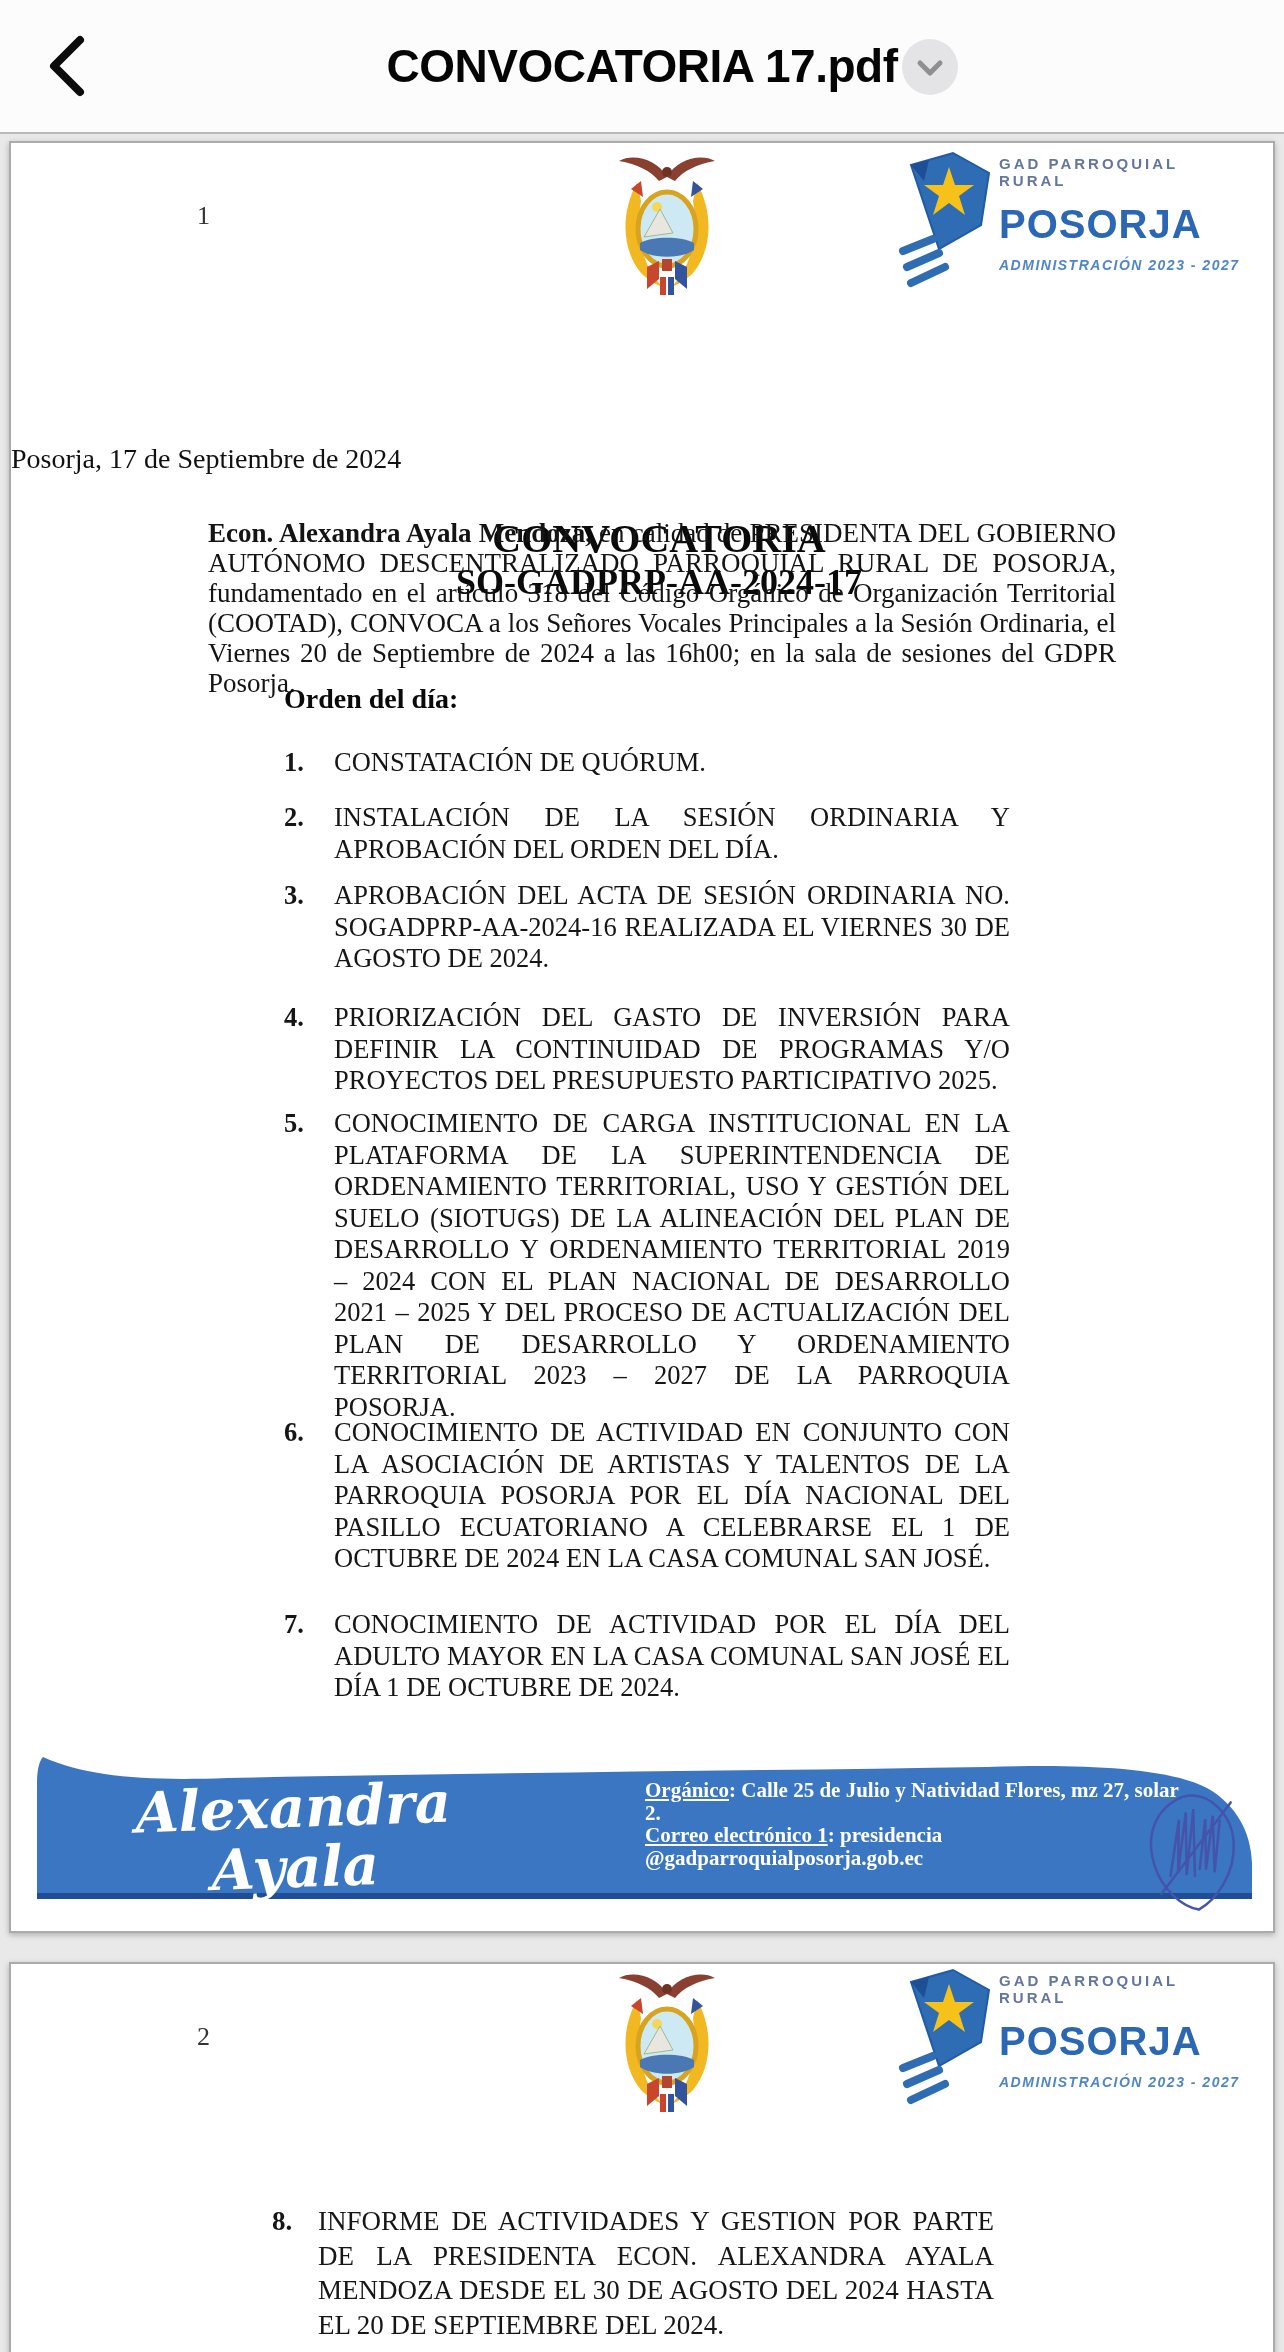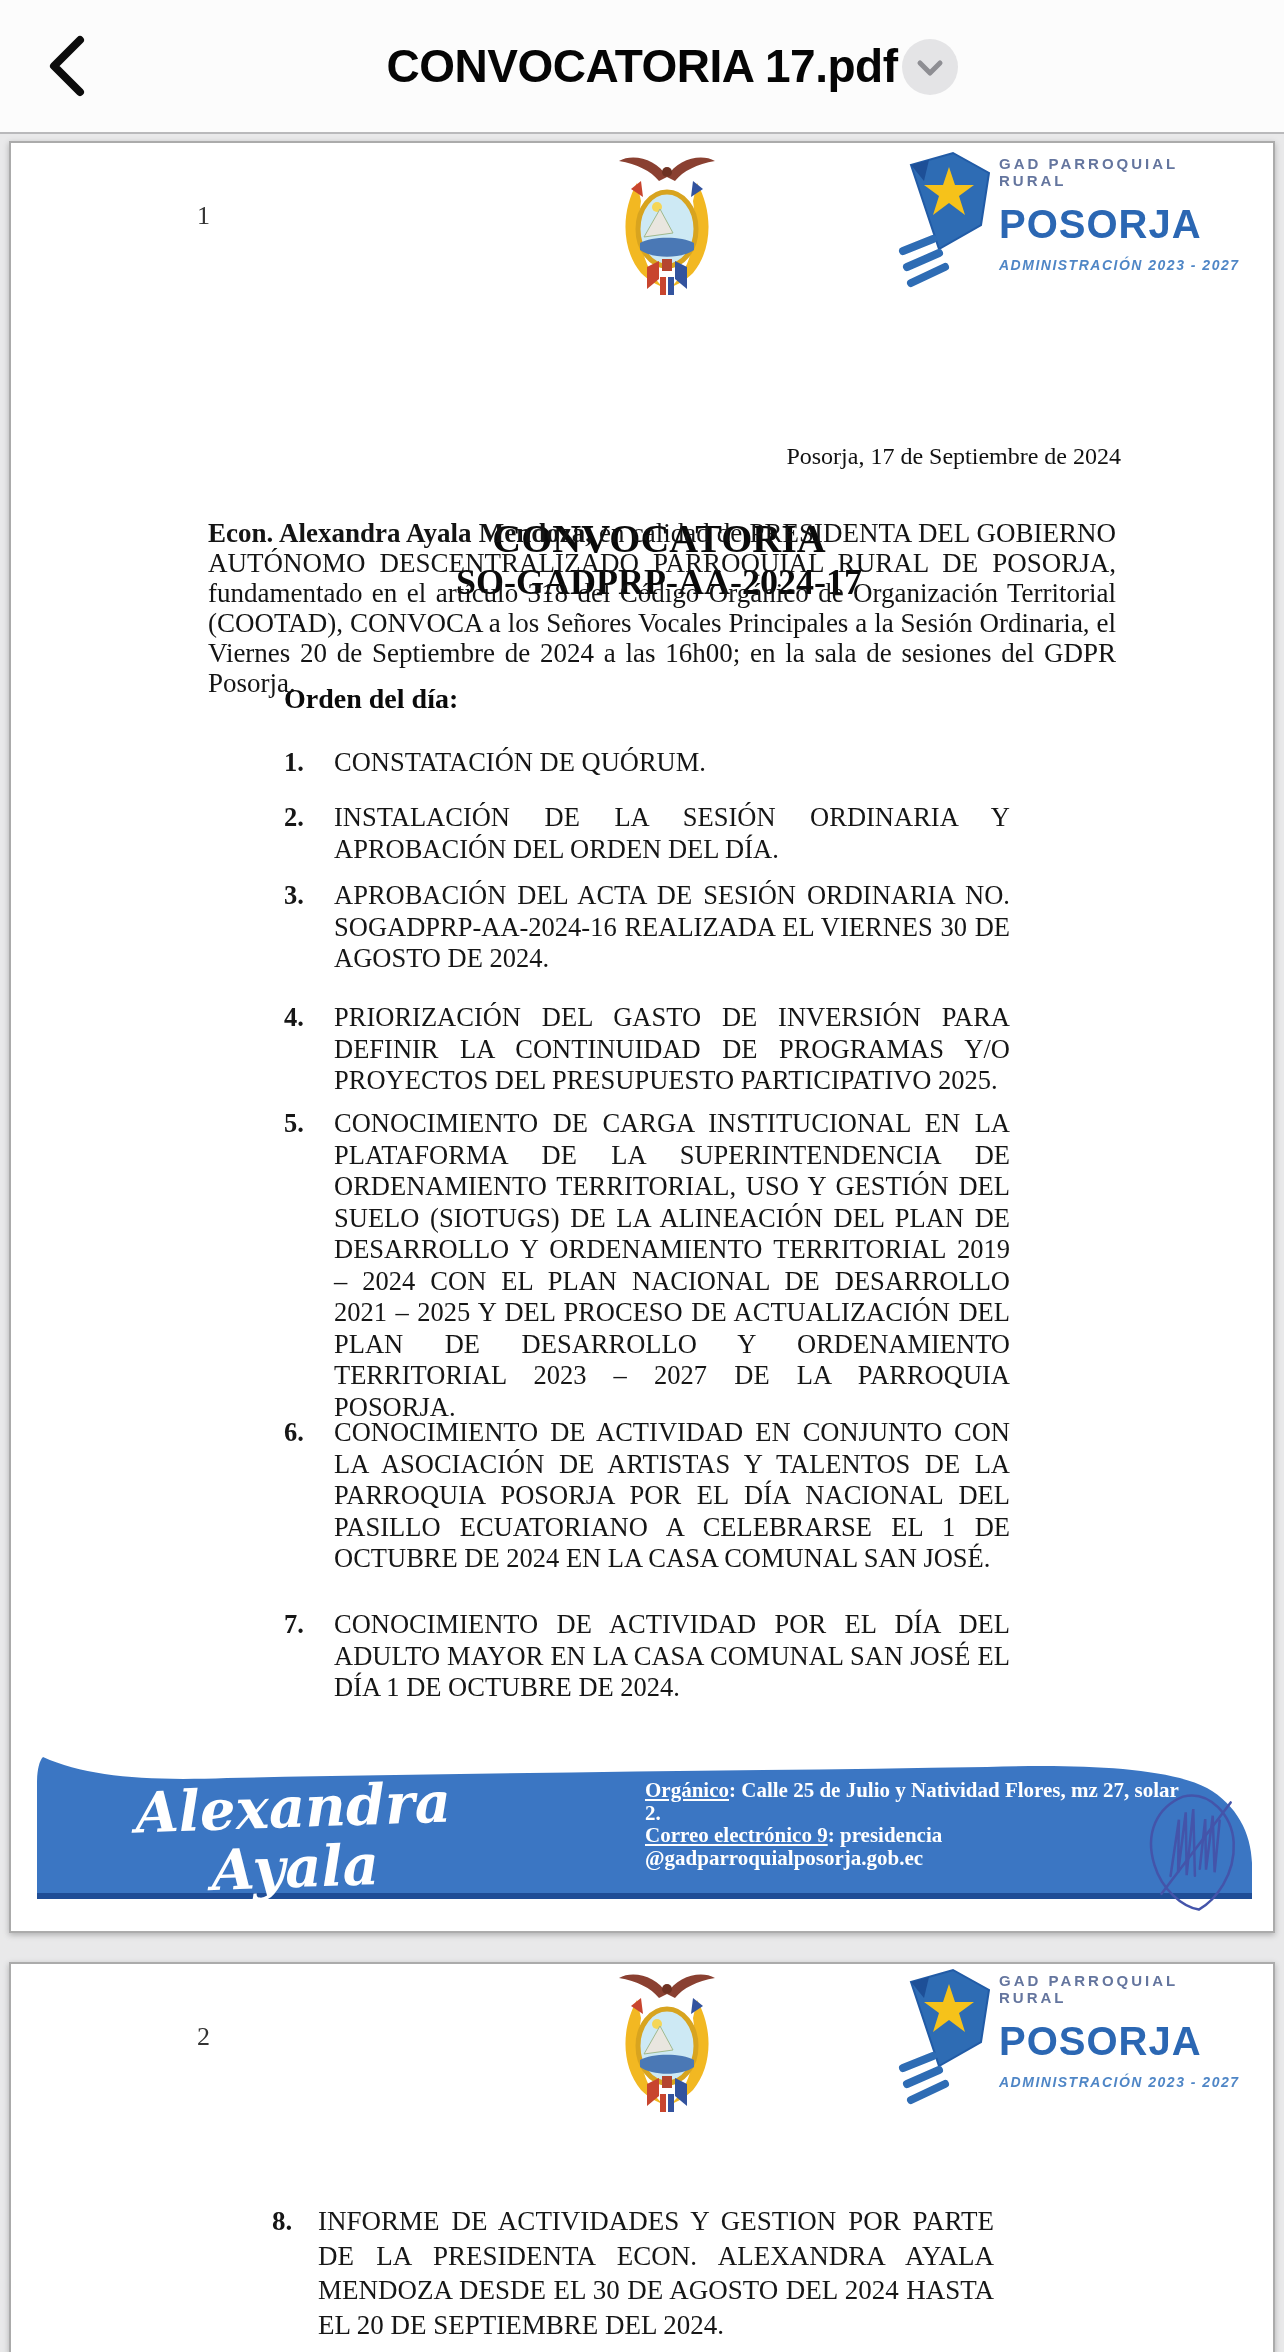--- a/index.html
+++ b/index.html
@@ -22,21 +22,21 @@
   .page2{top:1962px;height:392px;}
   .pagenum{position:absolute;left:186px;top:58px;font-size:26px;color:#333;}
   .coat{position:absolute;left:596px;top:8px;}
   .logo{position:absolute;left:886px;top:6px;width:344px;height:120px;}
   .logo-shield{position:absolute;left:0;top:0;}
   .logo-text{position:absolute;left:102px;top:6px;width:242px;font-family:"Liberation Sans",sans-serif;}
   .logo-small{font-size:15px;font-weight:bold;letter-spacing:3px;color:#64759e;}
   .logo-name{font-size:40px;font-weight:bold;letter-spacing:1px;color:#2b67b3;line-height:54px;margin-top:8px;}
   .logo-admin{font-size:14px;font-weight:bold;font-style:italic;letter-spacing:1.5px;color:#4f86c6;margin-top:6px;}
   
-  .date{position:absolute;left:0;top:300px;width:1110px;text-align:right;font-size:24px;color:#111;}
+  .date{position:absolute;left:0;top:300px;width:1110px;font-size:28px;color:#111;}
   .doc-title{position:absolute;left:0;top:372px;width:1296px;text-align:center;
              font-weight:bold;font-size:40px;color:#0a0a0a;}
   .doc-code{position:absolute;left:0;top:418px;width:1296px;text-align:center;
              font-weight:bold;font-size:36px;color:#0a0a0a;}
   .intro{position:absolute;left:197px;top:348px;width:908px;font-size:27px;line-height:30px;
          text-align:justify;color:#141414;}
   .agenda-label{position:absolute;left:273px;top:540px;font-weight:bold;font-size:28px;color:#0a0a0a;}
   .item{position:absolute;left:273px;width:726px;font-size:26.5px;line-height:31.5px;color:#161616;}
   .item .num{position:absolute;left:0;top:0;font-weight:bold;}
   .item .txt{display:block;margin-left:50px;text-align:justify;}
@@ -154,21 +154,21 @@
         <path d="M6,14 C50,34 110,38 190,35 C420,30 700,28 950,24 C1040,21 1130,24 1170,45
                  C1200,62 1214,90 1215,120 L1215,156 L0,156 L0,40 C0,28 2,18 6,14 Z" fill="#3b76c3"></path>
         <rect x="0" y="150" width="1215" height="6" fill="#1f4d96"></rect>
       </svg>
       <div class="sig-block">
         <div class="sig-name">Alexandra Ayala</div>
 
       </div>
       <div class="contact">
         <div><span class="u">Orgánico</span><span>: Calle 25 de Julio y Natividad Flores, mz 27, solar 2.</span></div>
-        <div><span class="u">Correo electrónico 9</span><span>: presidencia @gadparroquialposorja.gob.ec</span></div>
+        <div><span class="u">Correo electrónico 1</span><span>: presidencia @gadparroquialposorja.gob.ec</span></div>
 
       </div>
     </div>
 
     <svg class="scribble" width="118" height="280" viewBox="0 0 118 280">
       <g fill="none" stroke="#4454aa" stroke-width="2.5" stroke-linecap="round" transform="translate(2,148) rotate(-10)">
         <path d="M48,4 C20,10 4,34 8,66 C11,92 28,112 44,118 C62,112 86,90 90,58 C93,32 76,2 48,4 Z"></path>
         <path d="M22,80 L40,26 L30,78 L48,20 L38,82 L56,18 L46,84"></path>
         <path d="M52,78 L66,30 L58,80 L74,28 L66,84 L80,34"></path>
         <path d="M10,96 L94,18"></path>

